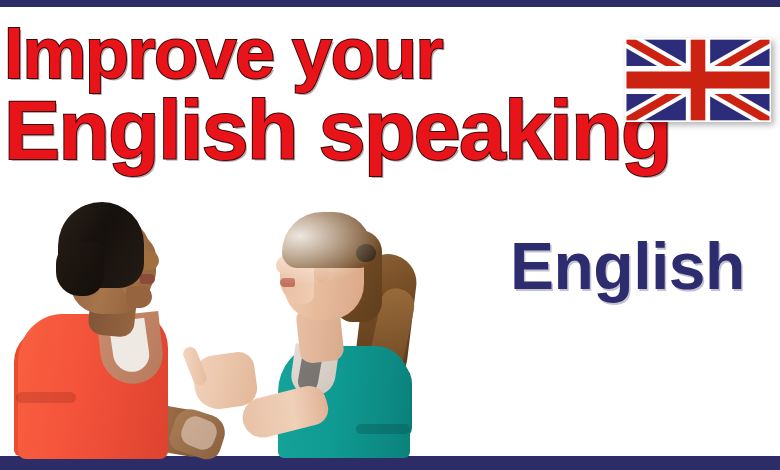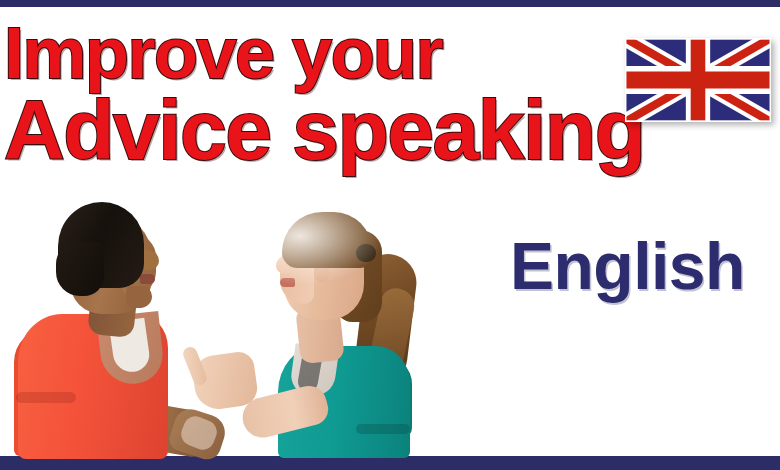--- a/index.html
+++ b/index.html
@@ -449,21 +449,21 @@
       <div class="R-tie"></div>
       <div class="R-arm"></div>
       <div class="R-hand"></div>
       <div class="R-finger"></div>
     </div>
   </div>
   <div class="photo-fade"></div>
 
   <div class="headline">
     <span class="headline-line l1">Improve your</span>
-    <span class="headline-line l2">Advice speaking</span>
+    <span class="headline-line l2">English speaking</span>
   </div>
 
   <div class="advice">English</div>
 
   <div class="flag">
     <svg viewBox="0 0 60 30" preserveAspectRatio="none" aria-hidden="true">
       <clipPath id="uk-clip">
           <rect width="60" height="30"></rect>
         </clipPath>
       <g clip-path="url(#uk-clip)">

